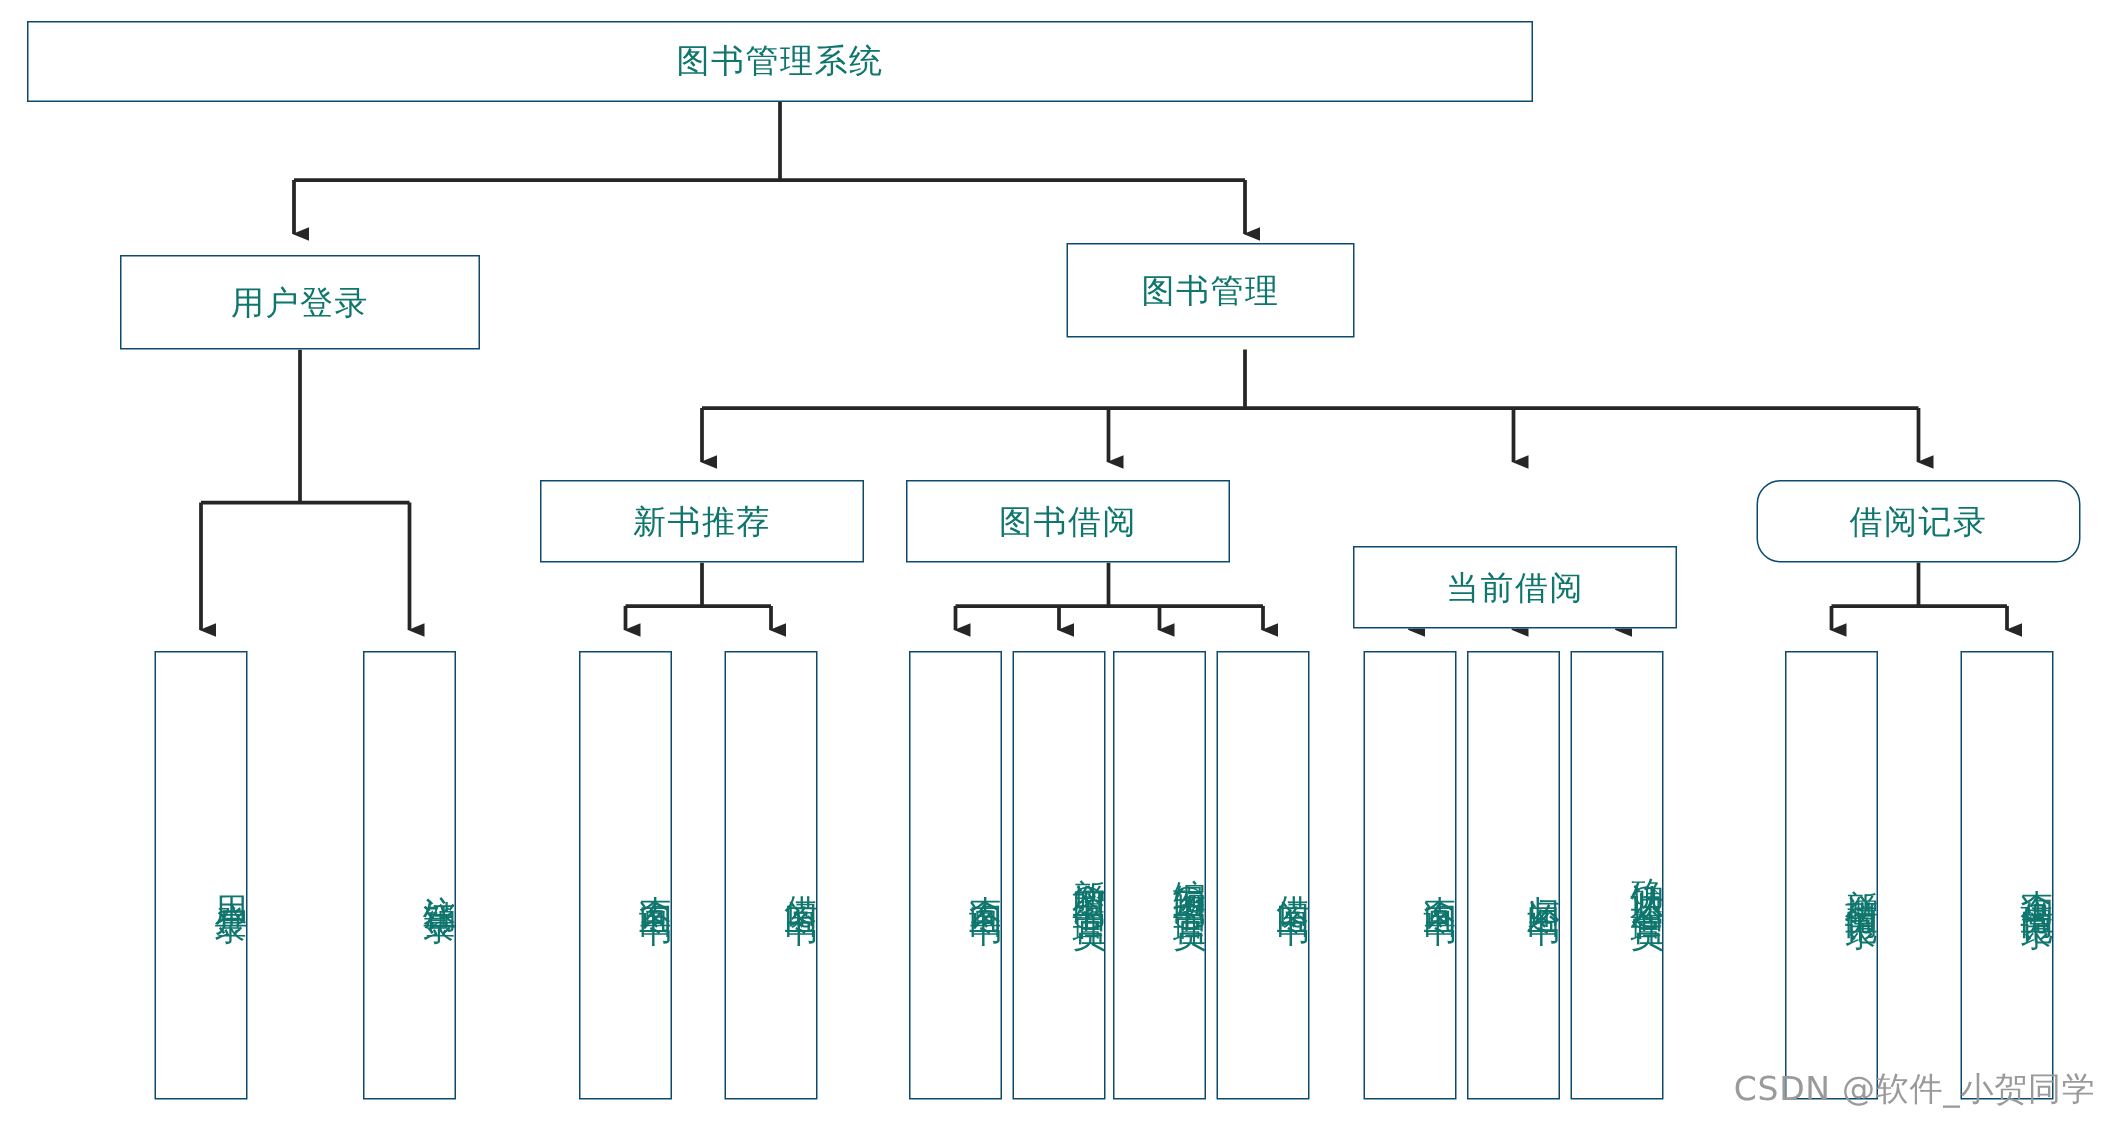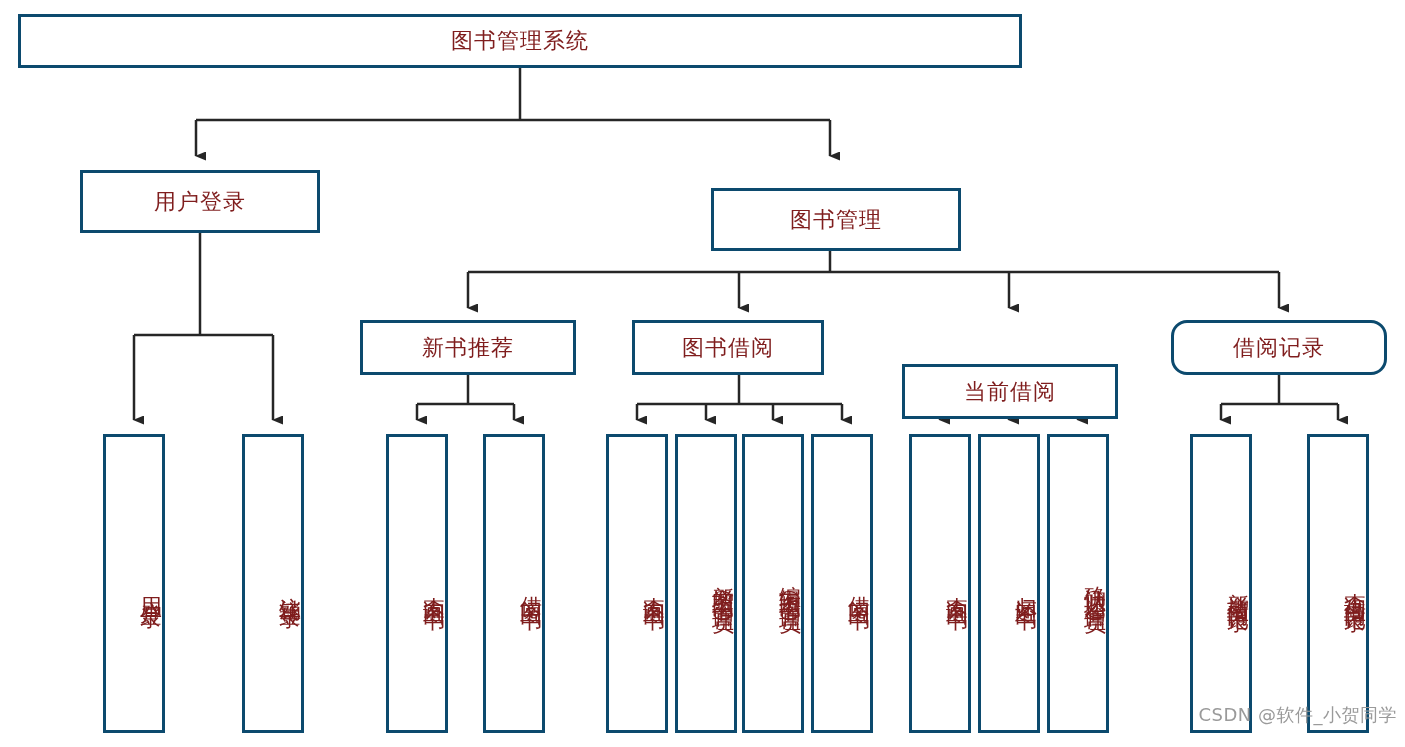--- a/index.html
+++ b/index.html
@@ -21,26 +21,26 @@
     position: absolute;
     left: 0;
     top: 0;
     width: 1405px;
     height: 747px;
     pointer-events: none;
   }
   .node {
     position: absolute;
     box-sizing: border-box;
-    border: 3px solid #0c4a6e;
+    border: 1px solid #0c4a6e;
     background: #ffffff;
     display: flex;
     align-items: center;
     justify-content: center;
-    color: #7f1d1d;
+    color: #0f766e;
   }
   .node-h {
     font-size: 22px;
     letter-spacing: 1px;
     white-space: nowrap;
   }
   .node-v {
     writing-mode: vertical-rl;
     text-orientation: upright;
     font-size: 22px;
@@ -49,22 +49,22 @@
     justify-content: center;
     padding-top: 6px;
     line-height: 1;
   }
   .node-v.pad-top {
     padding-top: 4px;
   }
   .watermark {
     position: absolute;
     right: 8px;
-    bottom: 20px;
-    font-size: 18px;
+    bottom: 6px;
+    font-size: 22px;
     color: #9a9a9a;
     white-space: nowrap;
     letter-spacing: 0.5px;
   }
 </style>
 </head>
 <body>
 
 <div id="canvas">
 
@@ -114,24 +114,24 @@
       <path d="M1279,375 L1279,404"></path>
       <path d="M1221,404 L1338,404"></path>
       <path d="M1221,404 L1221,420" marker-end="url(#arrow)"></path>
       <path d="M1338,404 L1338,420" marker-end="url(#arrow)"></path>
     </g>
   </svg>
 
   <div class="node node-h" style="left:18px; top:14px; width:1004px; height:54px;">图书管理系统</div>
 
   <div class="node node-h" style="left:80px; top:170px; width:240px; height:63px;">用户登录</div>
-  <div class="node node-h" style="left:711px; top:188px; width:250px; height:63px;">图书管理</div>
+  <div class="node node-h" style="left:711px; top:162px; width:192px; height:63px;">图书管理</div>
 
   <div class="node node-h" style="left:360px; top:320px; width:216px; height:55px;">新书推荐</div>
-  <div class="node node-h" style="left:632px; top:320px; width:192px; height:55px;">图书借阅</div>
+  <div class="node node-h" style="left:604px; top:320px; width:216px; height:55px;">图书借阅</div>
   <div class="node node-h" style="left:902px; top:320px; width:216px; height:55px;margin-top:44px;">当前借阅</div>
   <div class="node node-h" style="left:1171px; top:320px; width:216px; height:55px;border-radius:16px;">借阅记录</div>
 
   <div class="node node-v" style="left:103px; top:434px; width:62px; height:299px;">用户登录</div>
   <div class="node node-v" style="left:242px; top:434px; width:62px; height:299px;">注销登录</div>
 
   <div class="node node-v" style="left:386px; top:434px; width:62px; height:299px;">查询图书</div>
   <div class="node node-v" style="left:483px; top:434px; width:62px; height:299px;">借阅图书</div>
 
   <div class="node node-v" style="left:606px; top:434px; width:62px; height:299px;">查询图书</div>

